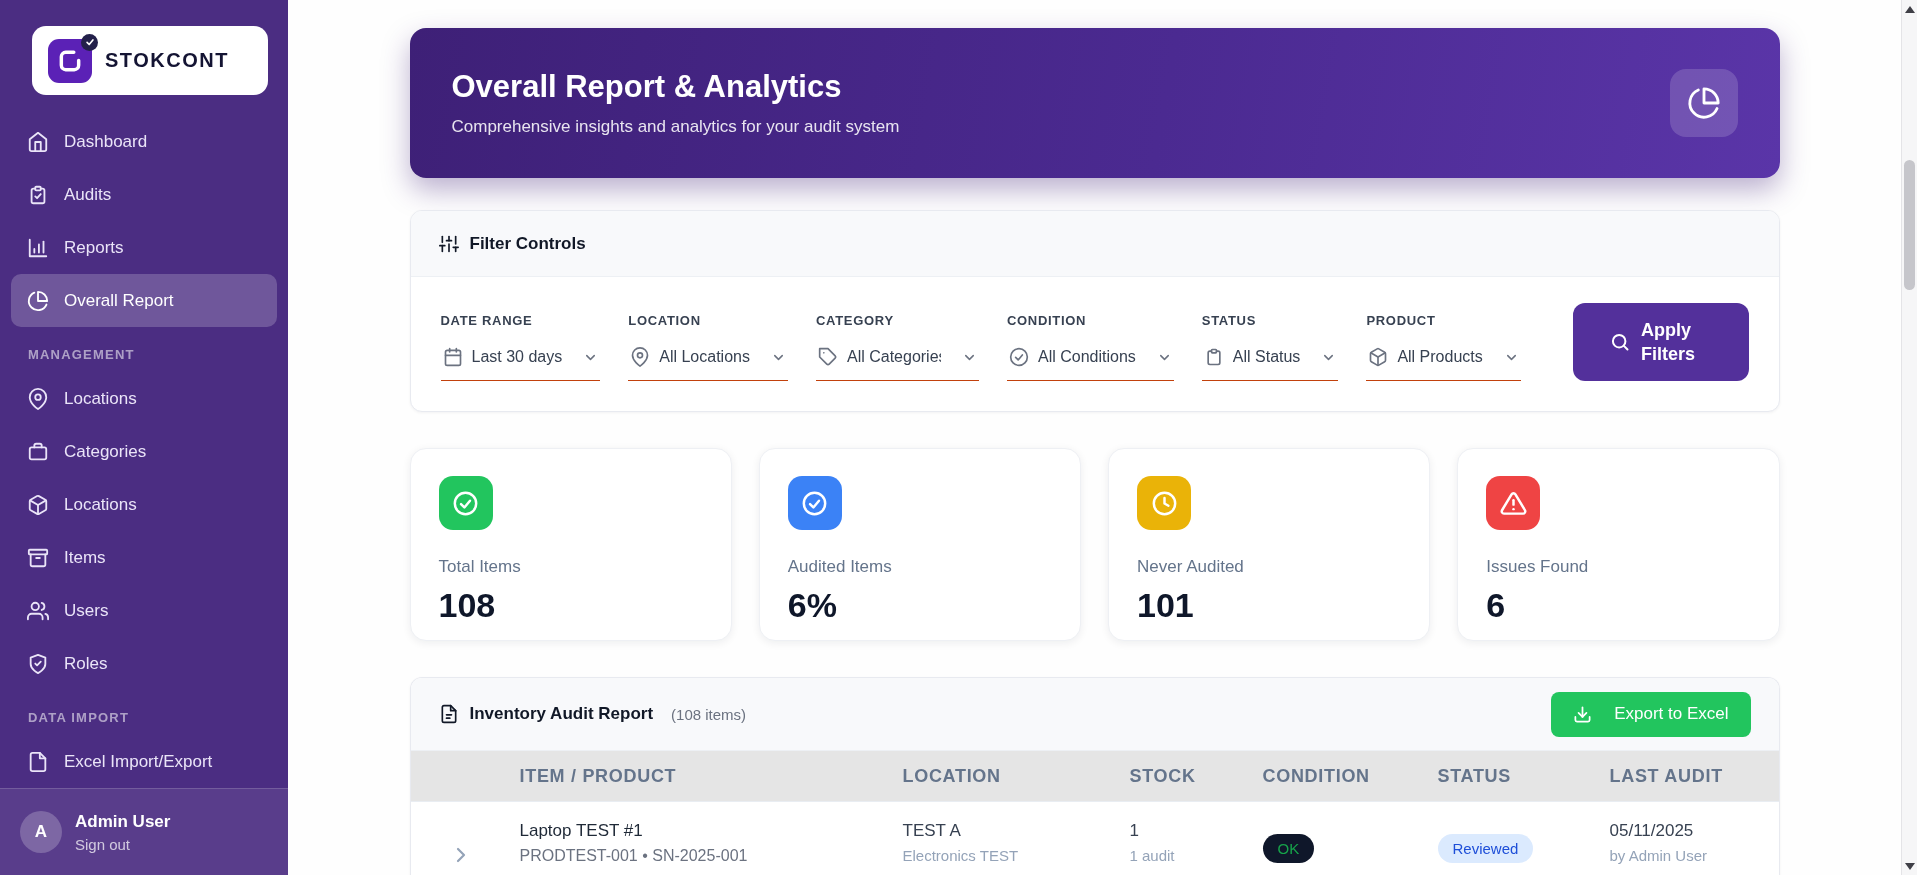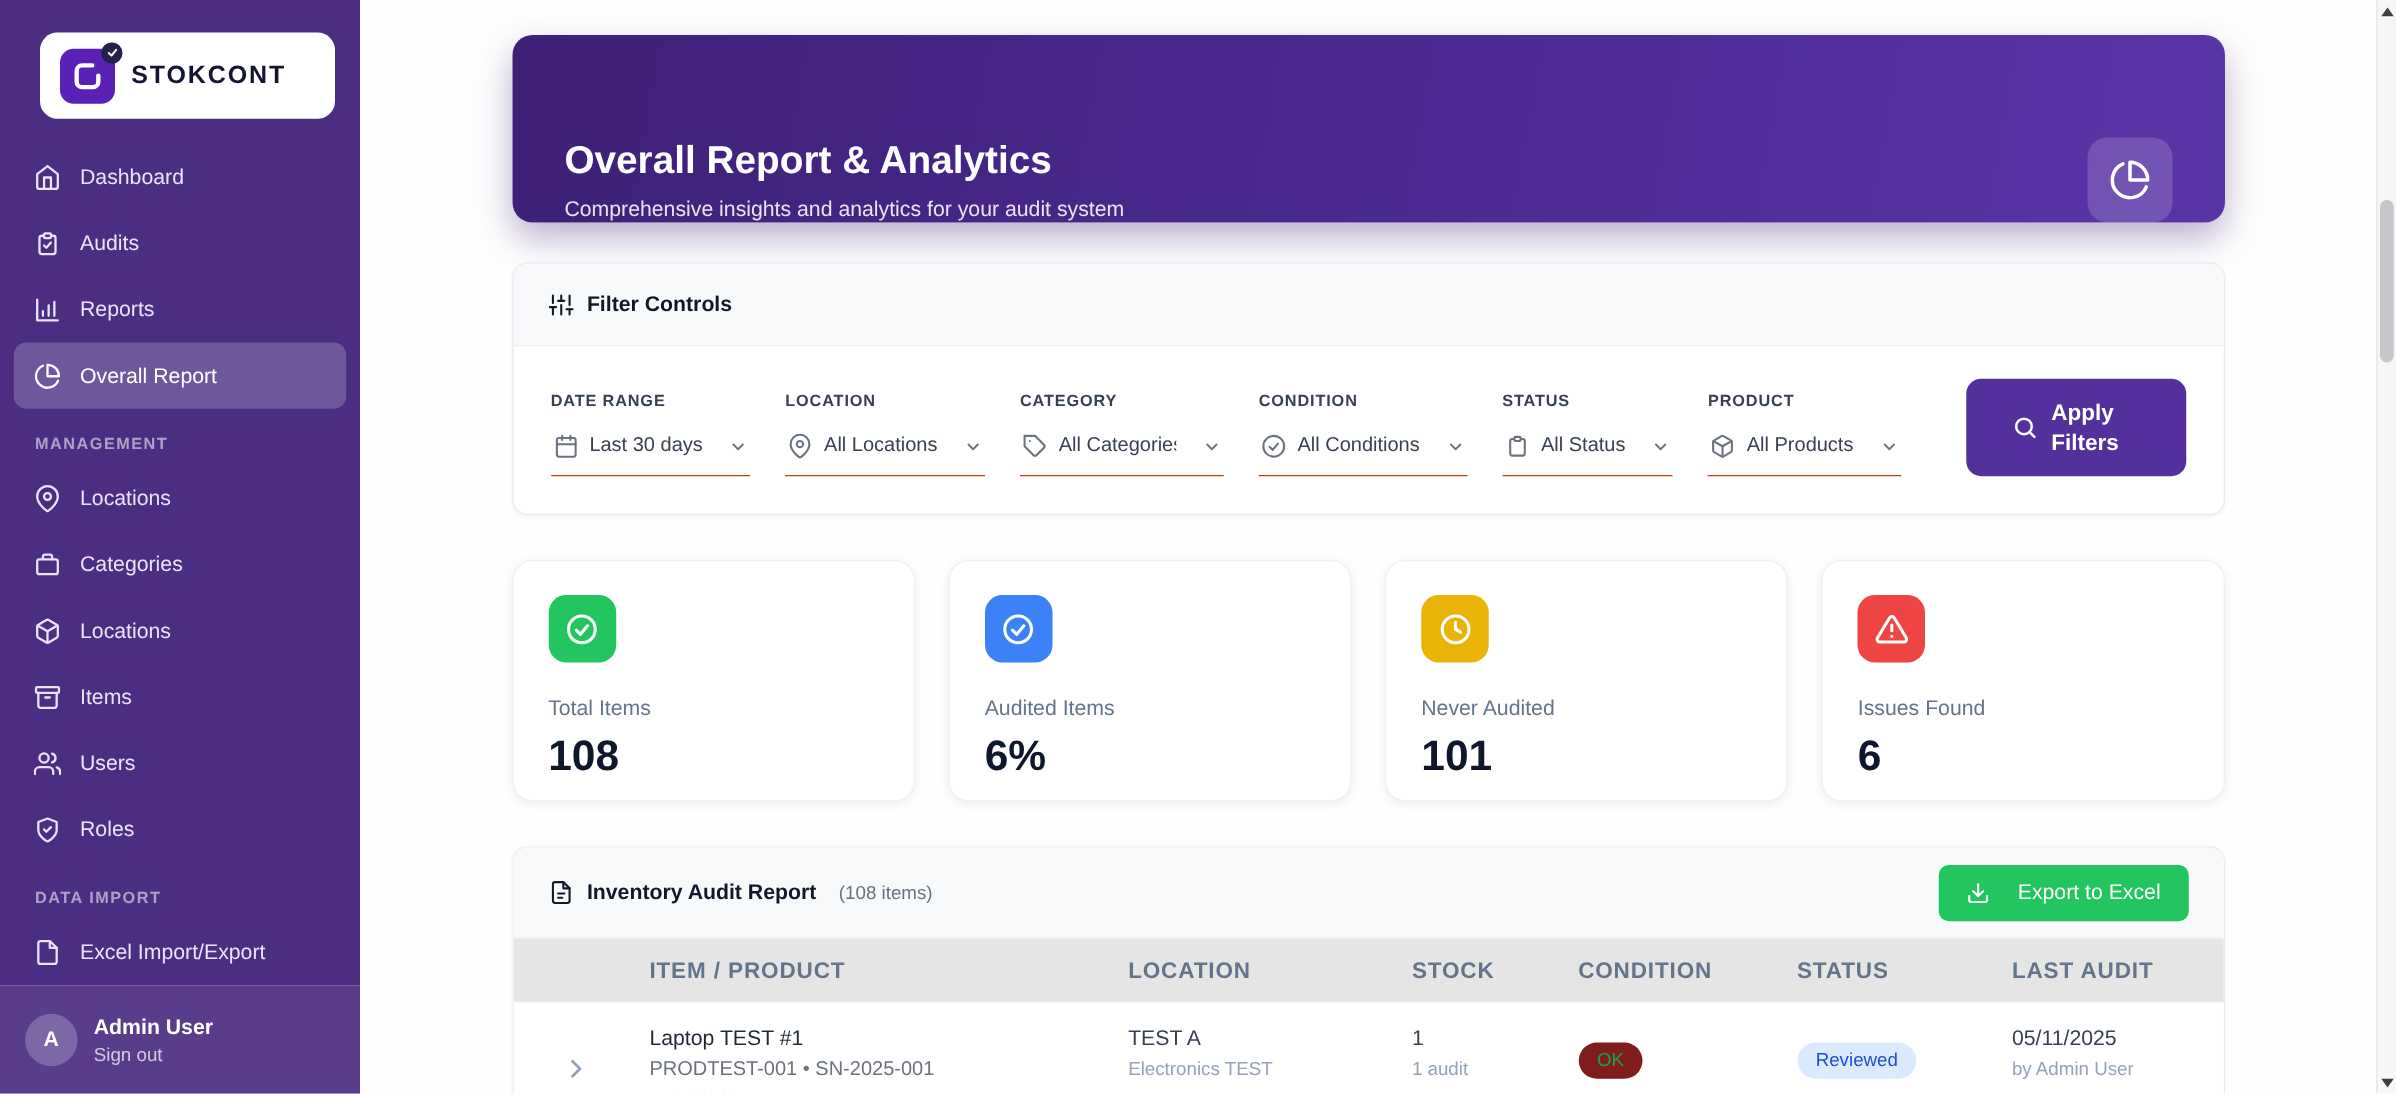--- a/index.html
+++ b/index.html
@@ -35,21 +35,21 @@
     display:flex; align-items:center; justify-content:center; font-weight:bold; font-size:17px; }
   .user-name { font-size:17px; font-weight:bold; }
   .signout { font-size:15px; color:rgba(255,255,255,0.72); margin-top:4px; cursor:pointer; }
 
   
   .main { flex:1; background:#fefefe; overflow:hidden; padding-top:28px; height:875px; }
   .container { width:1370px; margin:0 auto; }
 
   .banner { height:150px; border-radius:16px; padding:0 42px;
     background:linear-gradient(100deg,#3e2077 0%,#4b2a91 55%,#5a35a8 100%);
-    display:flex; align-items:flex-end; justify-content:space-between;
+    display:flex; align-items:center; justify-content:space-between;
     box-shadow:0 12px 28px rgba(62,32,119,0.35); }
   .banner-title { color:#fff; font-size:31px; font-weight:bold; margin-bottom:12px; }
   .banner-sub { color:rgba(255,255,255,0.88); font-size:17px; }
   .banner-icon-box { width:68px; height:68px; border-radius:16px;
     background:rgba(255,255,255,0.16); display:flex; align-items:center; justify-content:center; }
   .banner-icon-box svg { width:34px; height:34px; color:#fff; }
 
   .card { background:#fff; border:1px solid #e8eaf0; border-radius:12px;
     overflow:hidden; box-shadow:0 1px 3px rgba(16,24,40,0.05); }
   .filters-card { margin-top:32px; }
@@ -99,21 +99,21 @@
   .table-head { height:51px; align-items:center; background:#e5e5e5;
     border-bottom:1px solid #e9edf2; color:#64748b; font-size:18px; font-weight:bold; letter-spacing:0.7px; }
   .table-row { padding-top:19px; padding-bottom:19px; background:#fff; }
   .row-chev { width:24px; height:24px; color:#94a3b8; margin-left:14px; margin-top:22px; cursor:pointer; }
   .item-name { font-size:17px; color:#1f2937; }
   .item-codes { font-size:16px; color:#6b7280; margin-top:6px; }
   .item-tag { font-size:14px; color:#9ca3af; margin-top:7px; }
   .cell-main { font-size:17px; color:#374151; }
   .cell-sub { font-size:15px; color:#94a3b8; margin-top:6px; }
   .badge { display:inline-block; border-radius:999px; padding:6px 15px; font-size:15px; margin-top:13px; }
-  .badge.ok { background:#7f1d1d; color:#16a34a; }
+  .badge.ok { background:#0f172a; color:#16a34a; }
   .badge.reviewed { background:#dbeafe; color:#1d4ed8; }
 
   
   .scrollbar { width:16px; flex-shrink:0; background:#f6f6f7; border-left:1px solid #e4e4e7; position:relative; }
   .sb-arrow { position:absolute; left:0; width:15px; height:16px;
     display:flex; align-items:center; justify-content:center; }
   .sb-arrow.up { top:1px; }
   .sb-arrow.down { bottom:1px; }
   .sb-arrow.up::after { content:""; border-left:5px solid transparent; border-right:5px solid transparent;
     border-bottom:7px solid #3f3f46; }

